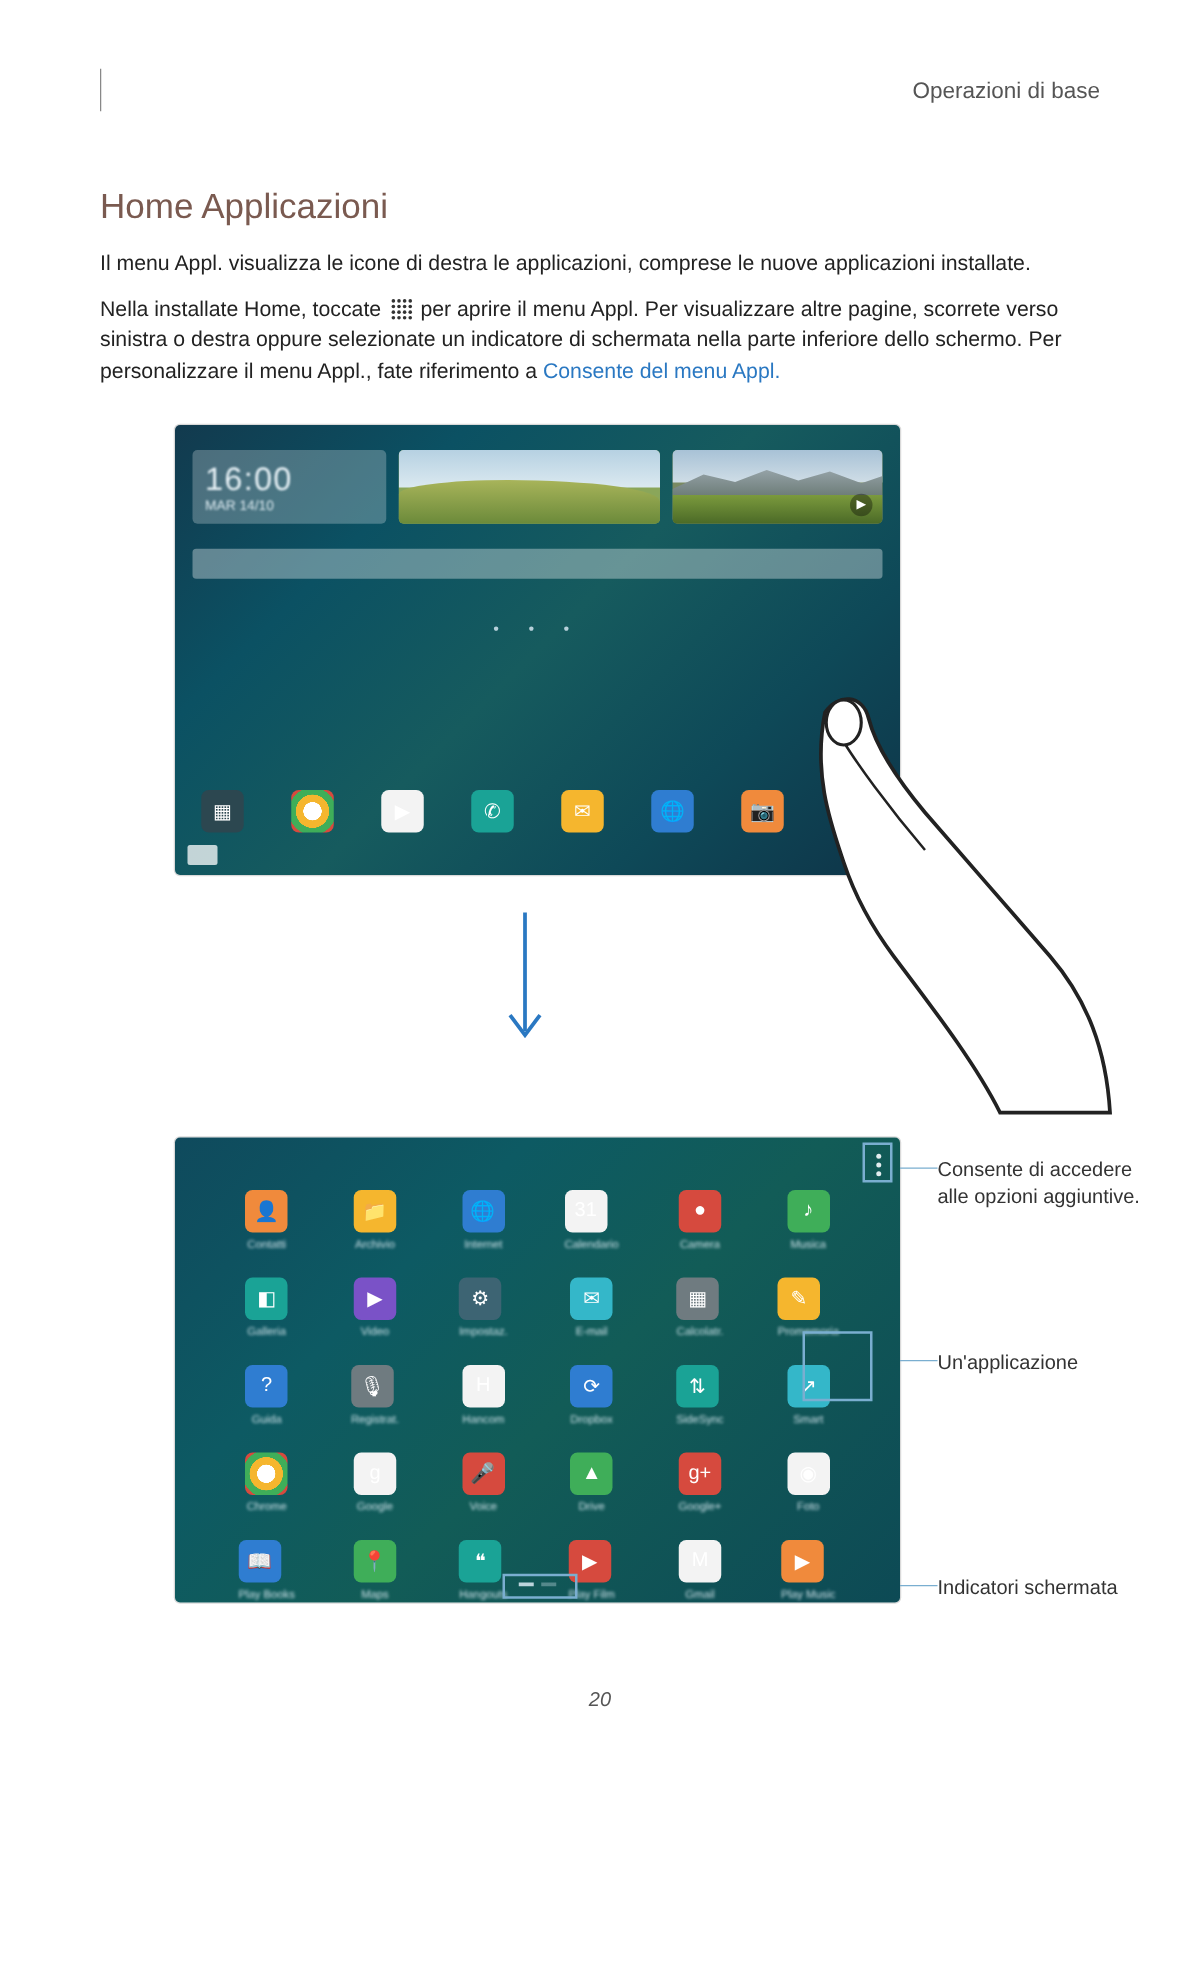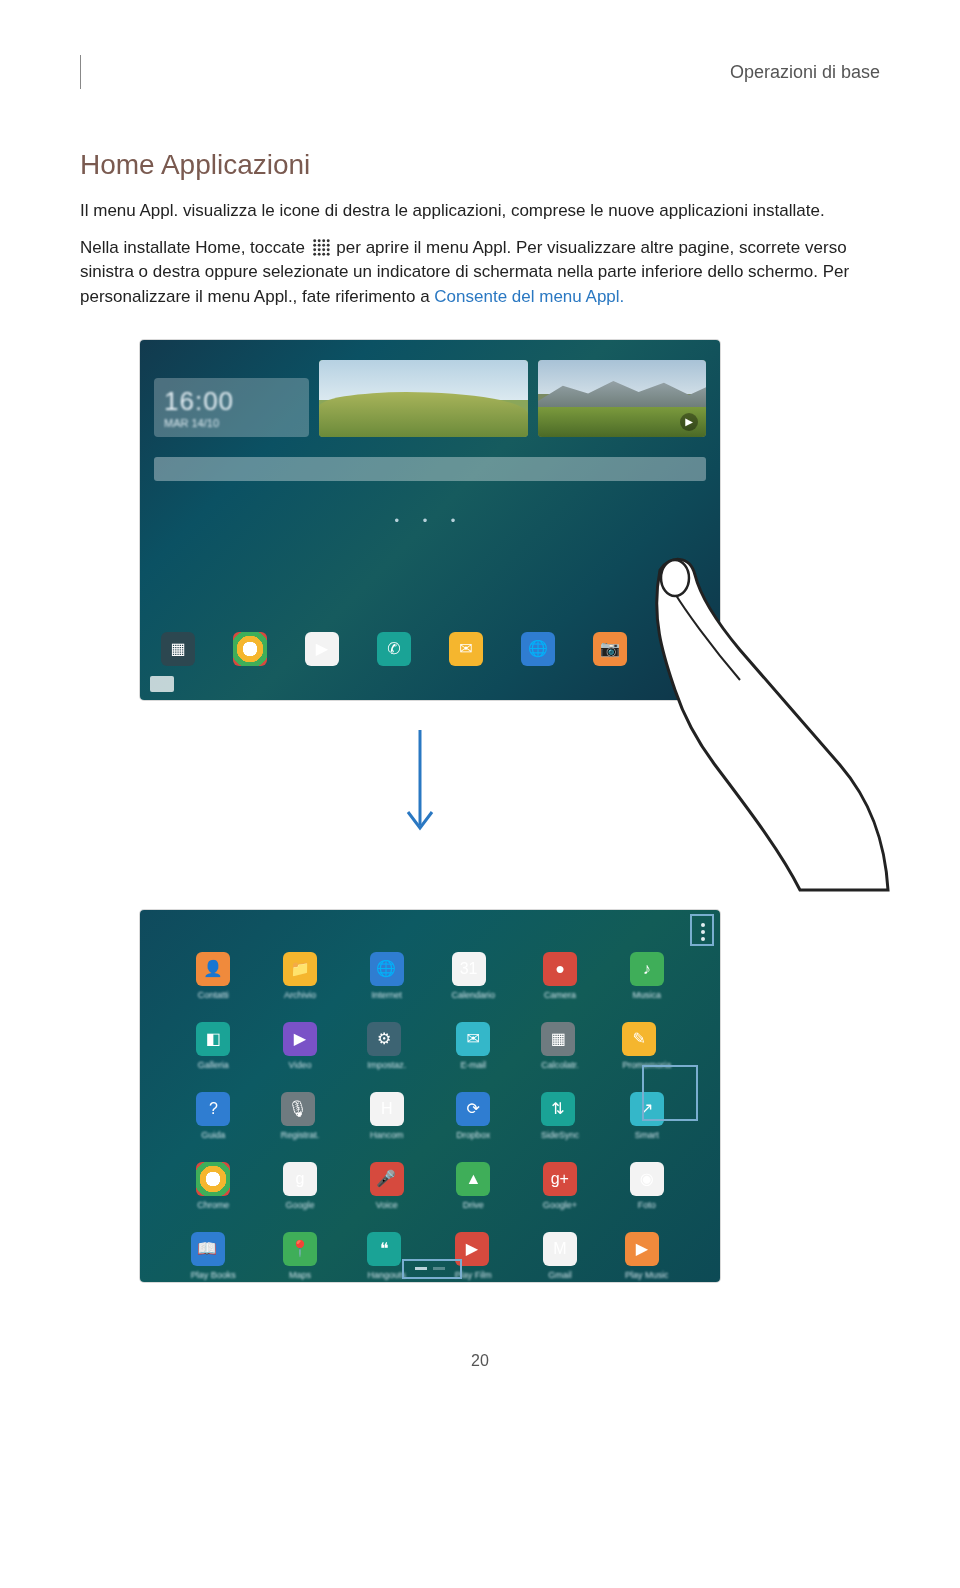--- a/index.html
+++ b/index.html
@@ -71,21 +71,20 @@
   .home-top {
     display: flex;
     gap: 10px;
     padding: 12px 14px 8px 14px;
   }
   .clock-widget {
     flex: 1;
     background: rgba(255,255,255,0.25);
     border-radius: 4px;
     padding: 8px 10px;
-    margin-top: 18px;
   }
   .clock-time {
     color: #e6f0f5;
     font-size: 26px;
     letter-spacing: 1px;
     filter: blur(1px);
   }
   .clock-date {
     color: #dbe9ef;
     font-size: 11px;
@@ -222,21 +221,21 @@
     left: 30px;
     width: 180px;
   }
   .callout-line {
     position:absolute;
     border-top: 1px solid #7aaed0;
     left: -30px;
   }
   .callbox-menu { border:2px solid #7aaed0; position:absolute; }
   .pagenum {
-    text-align:center; font-size:16px; color:#555; margin-top:70px;
+    text-align:center; font-size:16px; color:#555; margin-top:70px;font-style:italic;
   }
 
   
   .bg-orange{background:#f08a3c;} .bg-yellow{background:#f5b62e;}
   .bg-teal{background:#1aa396;} .bg-blue{background:#2f7dd1;}
   .bg-purple{background:#7a52c7;} .bg-green{background:#3fae59;}
   .bg-white{background:#f3f3f3;color:#555;} .bg-dark{background:#2c4750;}
   .bg-red{background:#d64a3e;} .bg-cyan{background:#34b7c9;}
   .bg-grey{background:#6f7b80;} .bg-slate{background:#3d6473;}
   .bg-chrome{background:radial-gradient(circle,#fff 30%,#f5b62e 31% 55%,#3fae59 56% 78%,#d64a3e 79% 100%);}
@@ -463,17 +462,31 @@
         </div>
 
       <div class="callbox-menu" style="top:155px; right:22px; width:52px; height:52px;"></div>
       <div class="callbox-menu" style="bottom:3px; left:262px; width:56px; height:16px;"></div>
 
       <div class="indicators">
         <span class="active"></span><span></span>
       </div>
     </div>
 
+    <div class="callouts">
+      <div class="callout" style="top:16px;">
+        <div class="callout-line" style="width:30px; top:8px;"></div>
+        <span>Consente di accedere alle opzioni aggiuntive.</span>
+      </div>
+      <div class="callout" style="top:170px;">
+        <div class="callout-line" style="width:30px; top:8px;"></div>
+        <span>Un'applicazione</span>
+      </div>
+      <div class="callout" style="top:350px;">
+        <div class="callout-line" style="width:30px; top:8px;"></div>
+        <span>Indicatori schermata</span>
+      </div>
+    </div>
   </div>
 
   <div class="pagenum">20</div>
 
 </div>
 
 </body></html>

